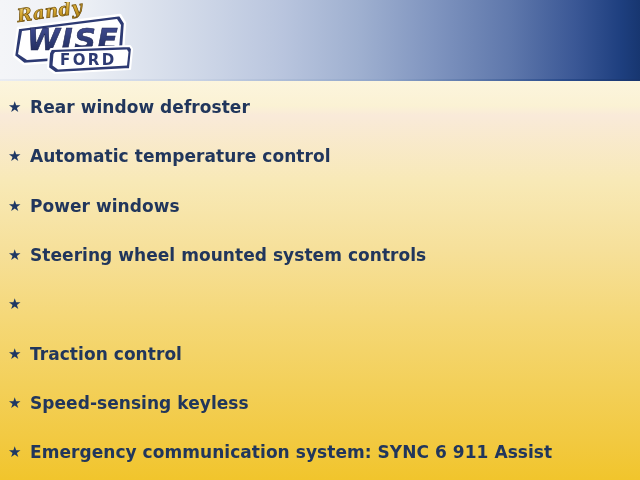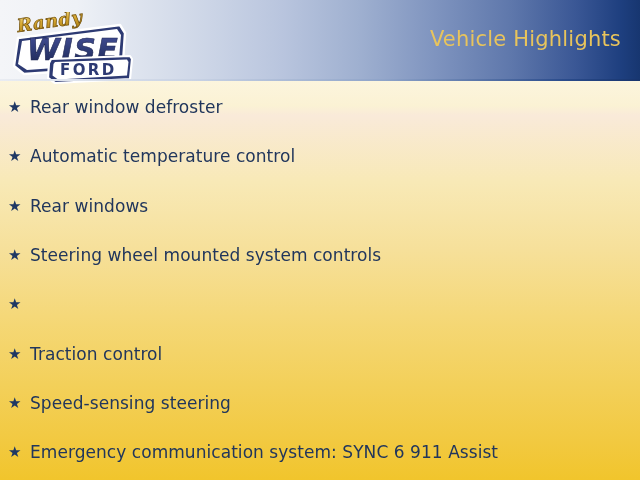--- a/index.html
+++ b/index.html
@@ -62,21 +62,21 @@
         #c8d2e4 30%,
         #8ea3c8 60%,
         #2b4c8c 88%,
         #17346d 100%);
   }
 
   
   #logo {
     position: absolute;
     left: 4px;
-    top: 12px;
+    top: 2px;
     width: 130px;
     height: 74px;
   }
   #logo svg {
     display: block;
   }
 
   
   #header-title {
     position: absolute;
@@ -115,20 +115,21 @@
     color: #1f3864;
     text-align: left;
   }
   .hl-label {
     flex: 1 1 auto;
     font-size: 17px;
     line-height: 21px;
     color: #21365c;
     white-space: nowrap;
     letter-spacing: 0.05px;
+    font-weight: bold;
   }
 </style>
 </head>
 <body>
 
 <div id="page">
 
   <div id="header">
 
     <div id="logo">
@@ -160,58 +161,57 @@
           <path d="M51 50 L123 47.5 L124.5 50 L123 63.5 L54 67.5 L48.5 63.5 L49.5 52 Z" fill="#ffffff"></path>
           <text x="56" y="63" font-family="DejaVu Sans, Liberation Sans, sans-serif" font-size="15" font-weight="bold" letter-spacing="2.4" fill="#2d3a73">FORD</text>
         </g>
 
         <g>
           <text x="14" y="20" font-family="DejaVu Serif, Liberation Serif, serif" font-size="18" font-style="italic" font-weight="bold" letter-spacing="0.5" fill="url(#goldg)" stroke="#6e4d08" stroke-width="0.7" transform="rotate(-8 14 20)">Randy</text>
         </g>
       </svg>
     </div>
 
-    <div id="header-title">Vehicle Highlights</div>
   </div>
   <div id="header-underline"></div>
 
   <ul id="highlights">
 
     <li class="hl-item">
       <span class="hl-bullet">★</span>
       <span class="hl-label">Rear window defroster</span>
     </li>
 
     <li class="hl-item">
       <span class="hl-bullet">★</span>
       <span class="hl-label">Automatic temperature control</span>
     </li>
 
     <li class="hl-item">
       <span class="hl-bullet">★</span>
-      <span class="hl-label">Rear windows</span>
+      <span class="hl-label">Power windows</span>
     </li>
 
     <li class="hl-item">
       <span class="hl-bullet">★</span>
       <span class="hl-label">Steering wheel mounted system controls</span>
     </li>
 
     <li class="hl-item">
       <span class="hl-bullet">★</span>
     </li>
 
     <li class="hl-item">
       <span class="hl-bullet">★</span>
       <span class="hl-label">Traction control</span>
     </li>
 
     <li class="hl-item">
       <span class="hl-bullet">★</span>
-      <span class="hl-label">Speed-sensing steering</span>
+      <span class="hl-label">Speed-sensing keyless</span>
     </li>
 
     <li class="hl-item">
       <span class="hl-bullet">★</span>
       <span class="hl-label">Emergency communication system: SYNC 6 911 Assist</span>
     </li>
 
   </ul>
 
 </div>

